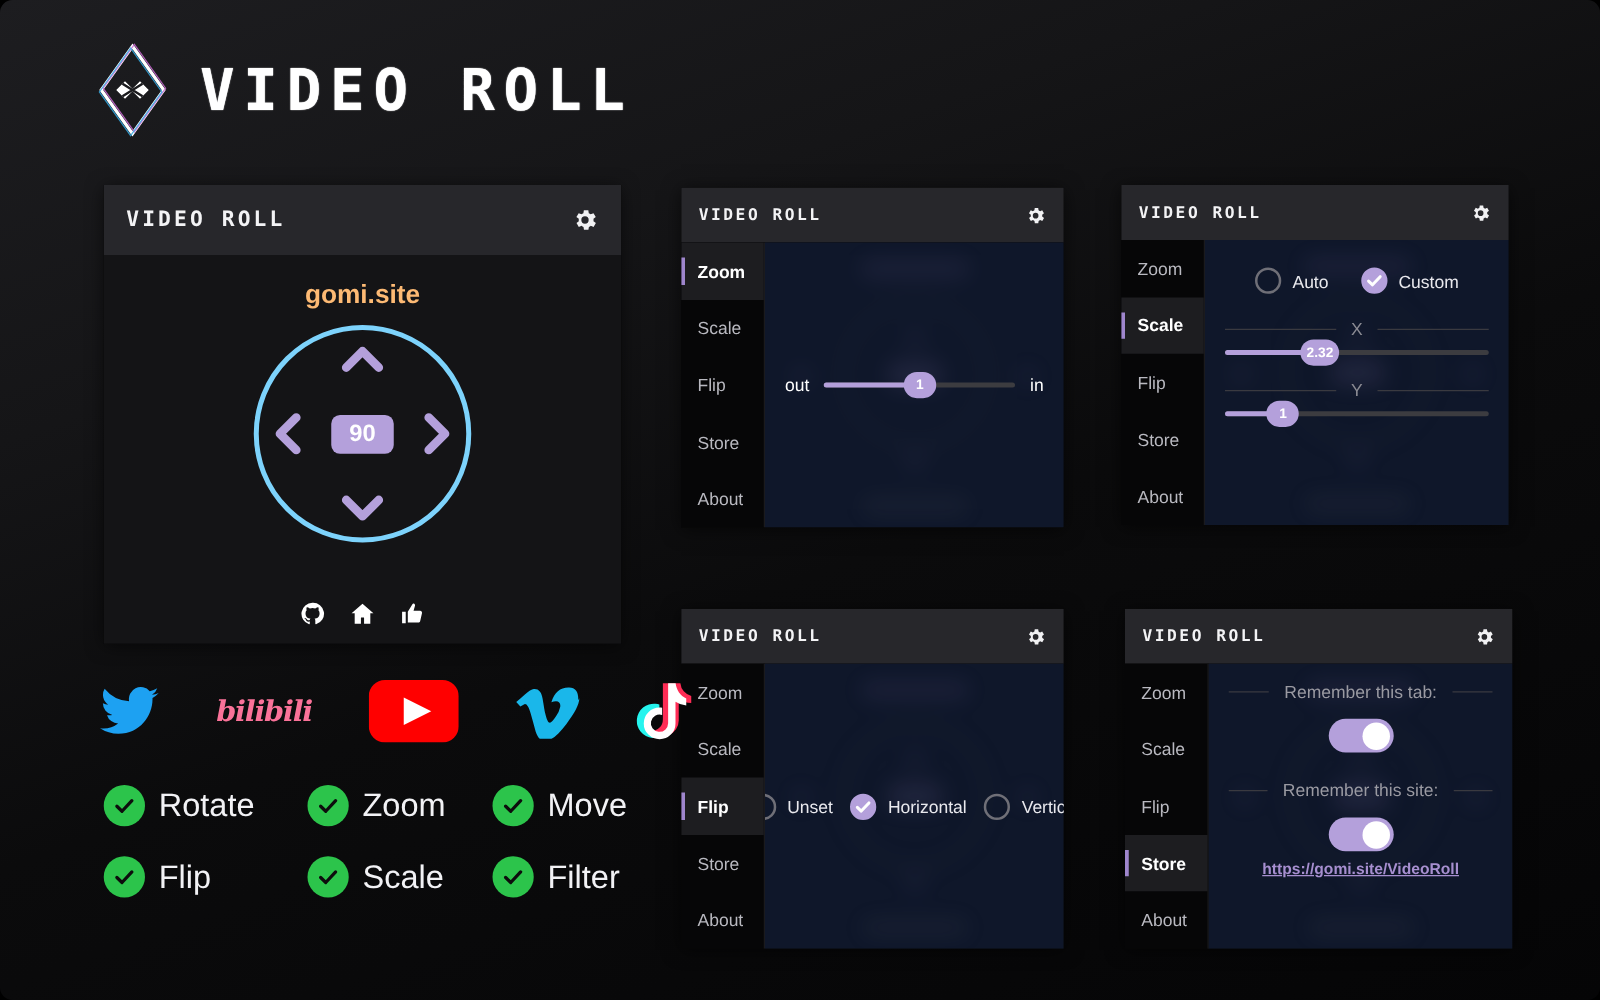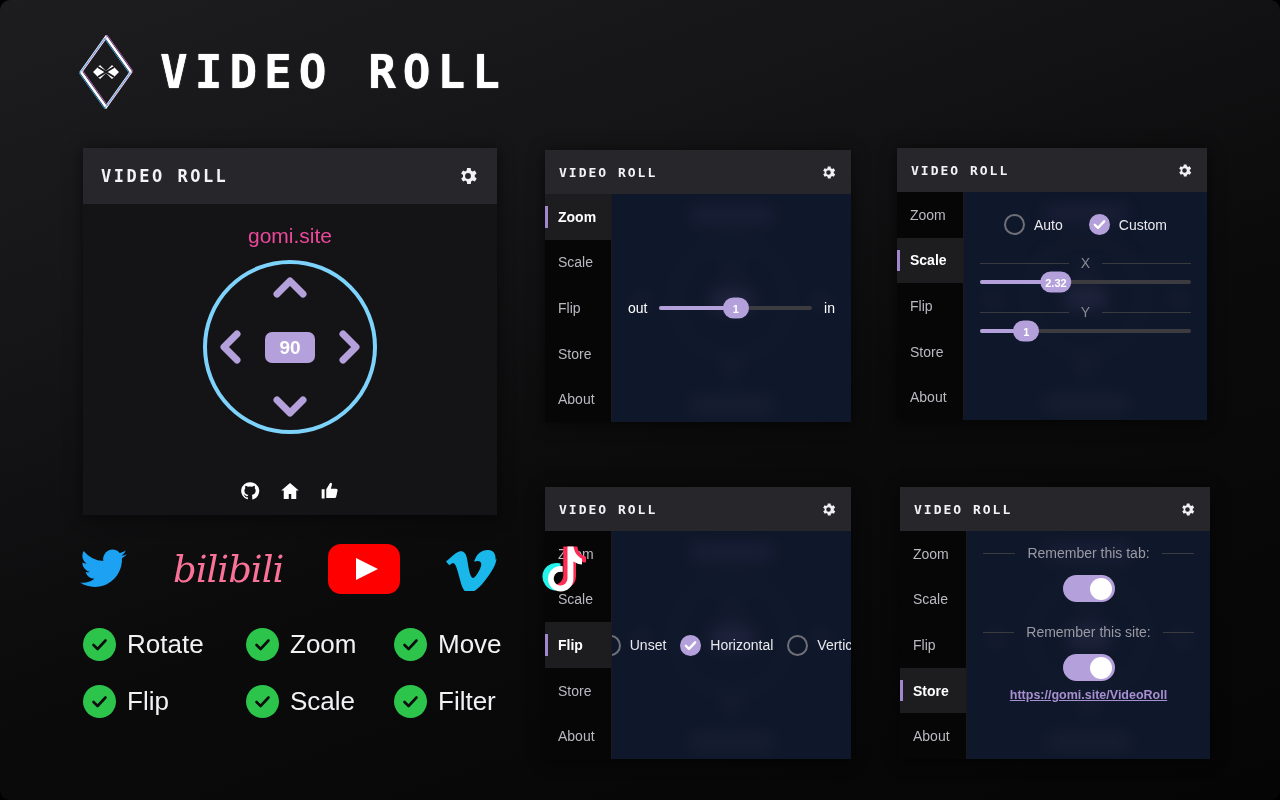--- a/index.html
+++ b/index.html
@@ -63,23 +63,23 @@
   
   #panel-main { left: 83px; top: 148px; width: 414px; height: 367px; }
   .main-body {
     height: 311px;
     background: #141416;
     position: relative;
     display: flex; flex-direction: column; align-items: center;
   }
   .site-name {
     margin-top: 20px;
-    color: #ec4899;
+    color: #fdba74;
     font-size: 21px;
-    font-weight: 400;
+    font-weight: 700;
   }
   .dial {
     margin-top: 12px;
     position: relative;
     width: 174px; height: 174px;
     border: 4px solid #7dd3fc;
     border-radius: 50%;
     display: flex; align-items: center; justify-content: center;
   }
   .deg-badge {
@@ -239,21 +239,21 @@
   .store-stack { display: flex; flex-direction: column; align-items: center; gap: 7px; width: 100%; }
 
   
   .socials {
     position: absolute; left: 80px; top: 546px;
     display: flex; align-items: center; gap: 45px;
   }
   .socials .s { display: flex; align-items: center; justify-content: center; height: 46px; }
   .bili-text {
     font-family: "DejaVu Serif", serif;
-    color: #fb7299; font-size: 37px; font-weight: 400;
+    color: #fb7299; font-size: 23px; font-weight: 700;
     font-style: italic; letter-spacing: -1px;
   }
 
   
   .features {
     position: absolute; left: 83px; top: 628px;
     display: grid;
     grid-template-columns: 163px 148px auto;
     row-gap: 24px;
   }

